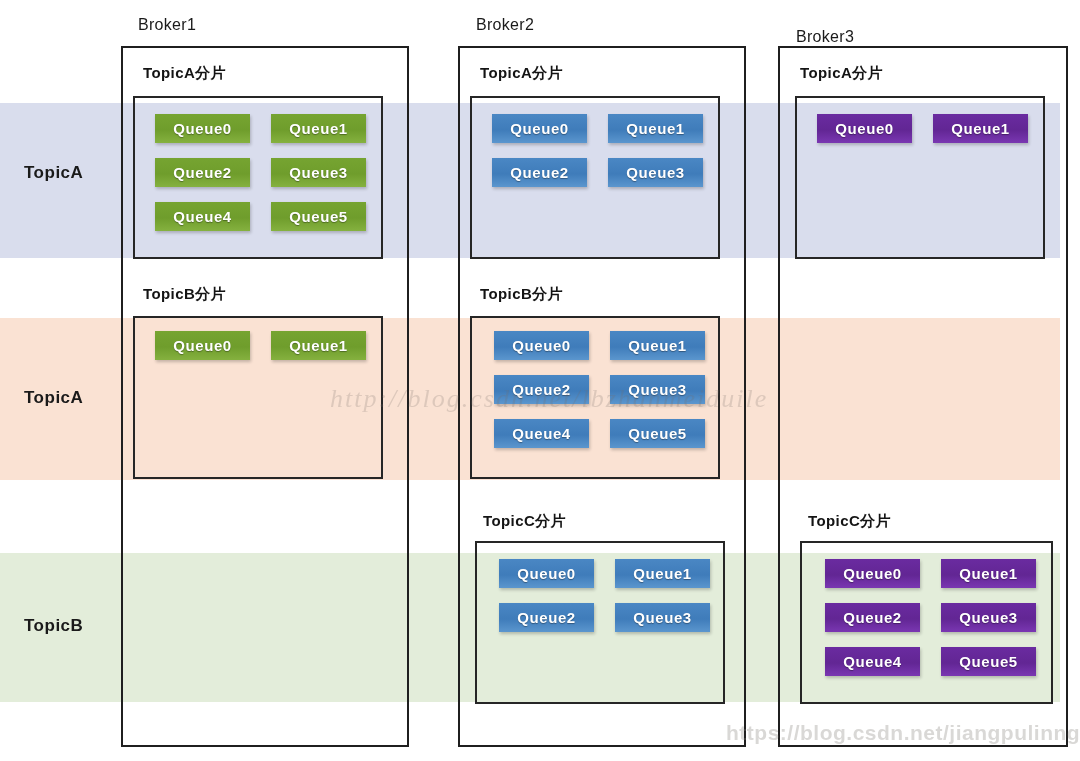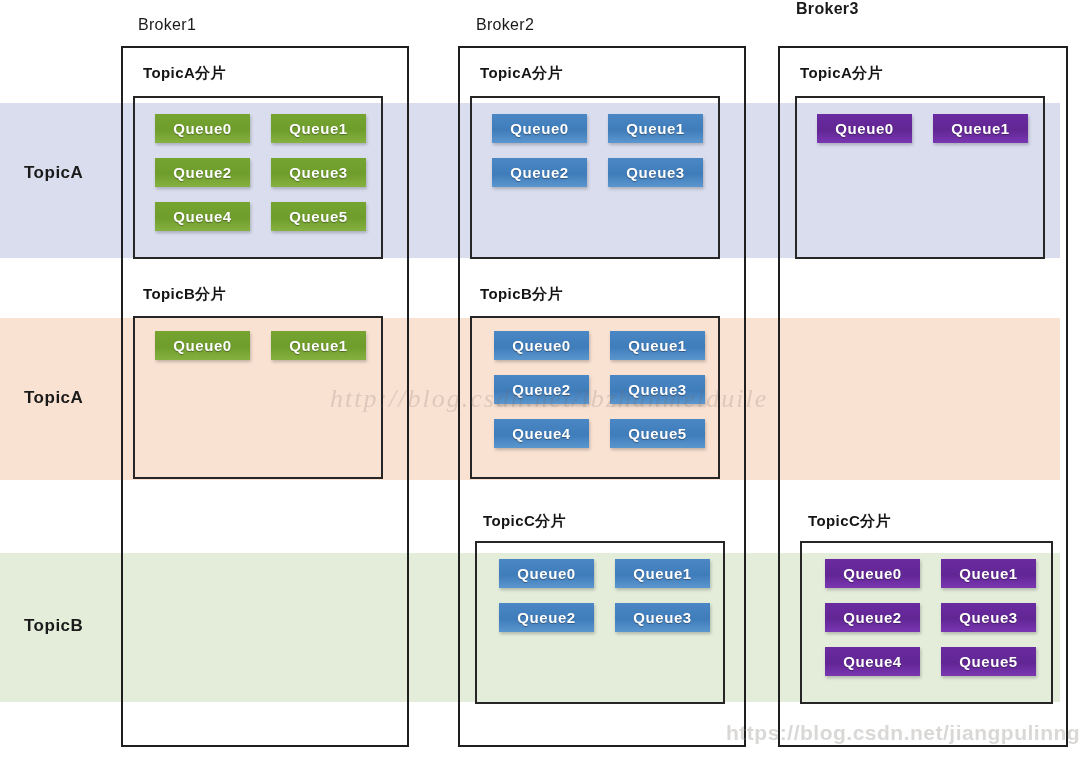--- a/index.html
+++ b/index.html
@@ -157,21 +157,21 @@
       <div class="queue q-blue" style="left: 494px; top: 375px;">Queue2</div>
       <div class="queue q-blue" style="left: 610px; top: 375px;">Queue3</div>
       <div class="queue q-blue" style="left: 494px; top: 419px;">Queue4</div>
       <div class="queue q-blue" style="left: 610px; top: 419px;">Queue5</div>
       <div class="shard-label" style="left: 483px; top: 512px;">TopicC分片</div>
       <div class="shard-box" style="left: 475px; top: 541px; width: 250px; height: 163px;"></div>
       <div class="queue q-blue" style="left: 499px; top: 559px;">Queue0</div>
       <div class="queue q-blue" style="left: 615px; top: 559px;">Queue1</div>
       <div class="queue q-blue" style="left: 499px; top: 603px;">Queue2</div>
       <div class="queue q-blue" style="left: 615px; top: 603px;">Queue3</div>
-      <div class="broker-title" style="left: 796px; top: 0; font-weight: bold;">Broker3</div>
+      <div class="broker-title" style="left: 796px; top: 28px;">Broker3</div>
       <div class="broker-box" style="left: 778px; top: 46px; width: 290px; height: 701px;"></div>
       <div class="shard-label" style="left: 800px; top: 64px;">TopicA分片</div>
       <div class="shard-box" style="left: 795px; top: 96px; width: 250px; height: 163px;"></div>
       <div class="queue q-purple" style="left: 817px; top: 114px;">Queue0</div>
       <div class="queue q-purple" style="left: 933px; top: 114px;">Queue1</div>
       <div class="shard-label" style="left: 808px; top: 512px;">TopicC分片</div>
       <div class="shard-box" style="left: 800px; top: 541px; width: 253px; height: 163px;"></div>
       <div class="queue q-purple" style="left: 825px; top: 559px;">Queue0</div>
       <div class="queue q-purple" style="left: 941px; top: 559px;">Queue1</div>
       <div class="queue q-purple" style="left: 825px; top: 603px;">Queue2</div>

